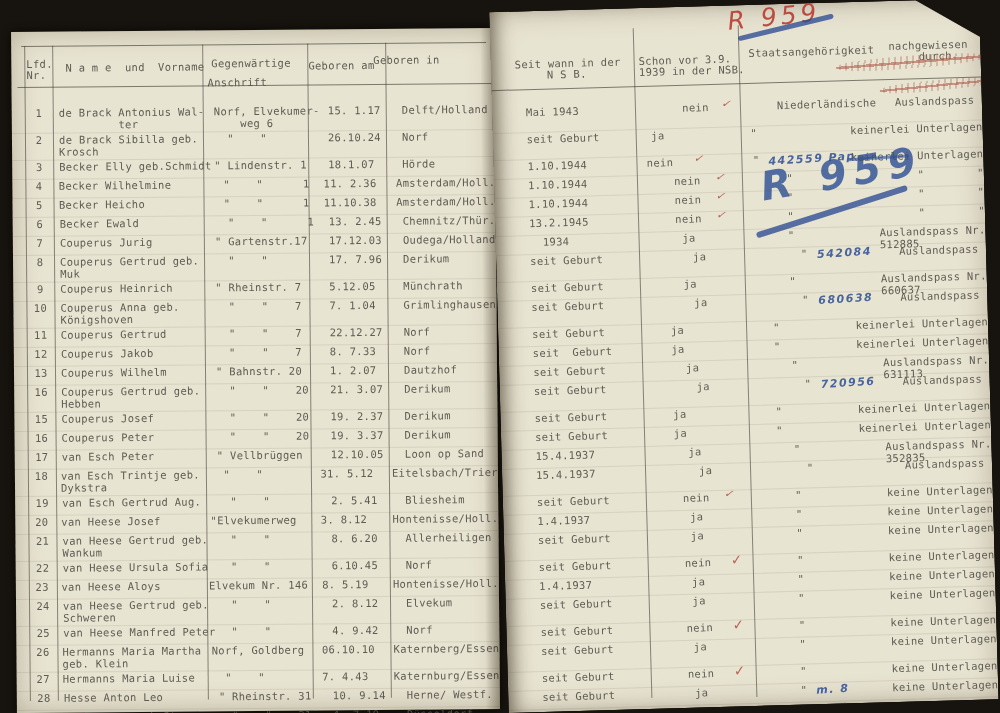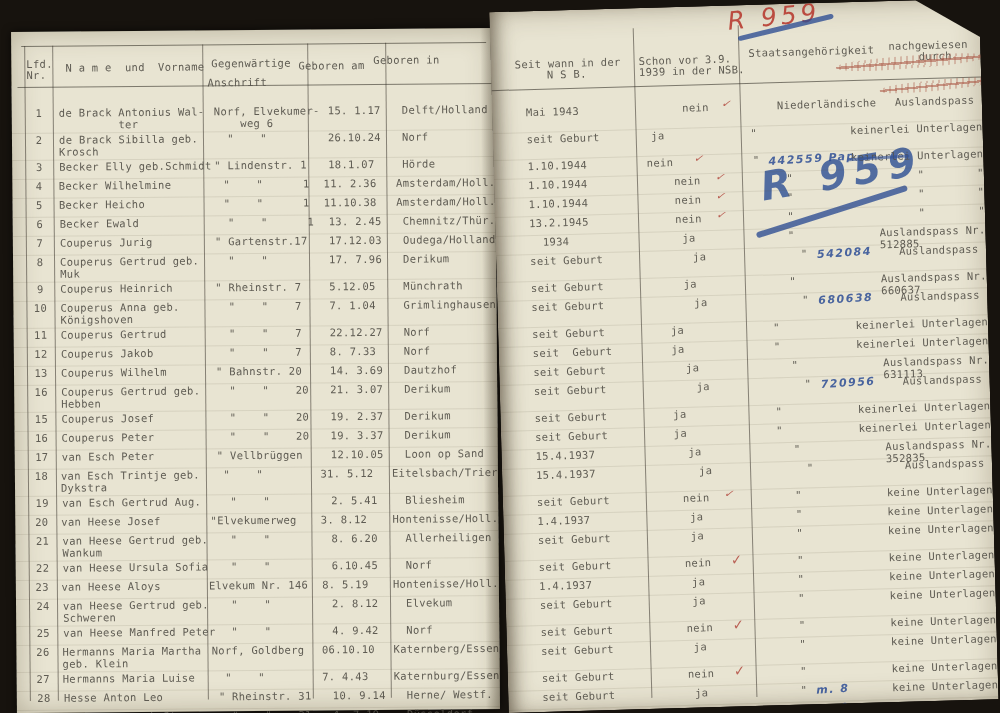--- a/index.html
+++ b/index.html
@@ -67,37 +67,37 @@
   <div class="vl" style="left:41px;top:14px;height:655px"></div>
   <div class="vl" style="left:191px;top:14px;height:655px"></div>
   <div class="vl" style="left:296px;top:14px;height:655px"></div>
   <div class="vl" style="left:374px;top:14px;height:655px"></div>
 
   <div class="t hd" style="left:15px;top:26px">Lfd.</div>
   <div class="t hd" style="left:15px;top:37px">Nr.</div>
   <div class="t hd" style="left:54px;top:30px">N a m e  und  Vorname</div>
   <div class="t hd" style="left:200px;top:27px">Gegenwärtige</div>
   <div class="t hd" style="left:196px;top:46px">Anschrift</div>
-  <div class="t hd" style="left:287px;top:30px">Geboren am</div>
+  <div class="t hd" style="left:297px;top:30px">Geboren am</div>
   <div class="t hd" style="left:362px;top:25px">Geboren in</div>
 
   <div class="rows" id="rows-left" style="top:75px">
       <div class="rowL t tall"><div class="c c-nr"><div>1</div></div><div class="c c-name"><div>de Brack Antonius Wal-</div><div>         ter</div></div><div class="c c-addr"><div>Norf, Elvekumer-</div><div>    weg 6</div></div><div class="c c-born"><div>15. 1.17</div></div><div class="c c-place"><div>Delft/Holland</div></div></div>
       <div class="rowL t tall"><div class="c c-nr"><div>2</div></div><div class="c c-name"><div>de Brack Sibilla geb.</div><div>Krosch</div></div><div class="c c-addr"><div>  "    "</div></div><div class="c c-born"><div>26.10.24</div></div><div class="c c-place"><div>Norf</div></div></div>
       <div class="rowL t"><div class="c c-nr"><div>3</div></div><div class="c c-name"><div>Becker Elly geb.Schmidt</div></div><div class="c c-addr"><div>" Lindenstr. 1</div></div><div class="c c-born"><div>18.1.07</div></div><div class="c c-place"><div>Hörde</div></div></div>
       <div class="rowL t"><div class="c c-nr"><div>4</div></div><div class="c c-name"><div>Becker Wilhelmine</div></div><div class="c c-addr"><div>  "    "      1</div></div><div class="c c-born"><div>11. 2.36</div></div><div class="c c-place"><div>Amsterdam/Holl.</div></div></div>
       <div class="rowL t"><div class="c c-nr"><div>5</div></div><div class="c c-name"><div>Becker Heicho</div></div><div class="c c-addr"><div>  "    "      1</div></div><div class="c c-born"><div>11.10.38</div></div><div class="c c-place"><div>Amsterdam/Holl.</div></div></div>
       <div class="rowL t"><div class="c c-nr"><div>6</div></div><div class="c c-name"><div>Becker Ewald</div></div><div class="c c-addr"><div>  "    "      1</div></div><div class="c c-born"><div>13. 2.45</div></div><div class="c c-place"><div>Chemnitz/Thür.</div></div></div>
       <div class="rowL t"><div class="c c-nr"><div>7</div></div><div class="c c-name"><div>Couperus Jurig</div></div><div class="c c-addr"><div>" Gartenstr.17</div></div><div class="c c-born"><div>17.12.03</div></div><div class="c c-place"><div>Oudega/Holland</div></div></div>
       <div class="rowL t tall"><div class="c c-nr"><div>8</div></div><div class="c c-name"><div>Couperus Gertrud geb.</div><div>Muk</div></div><div class="c c-addr"><div>  "    "</div></div><div class="c c-born"><div>17. 7.96</div></div><div class="c c-place"><div>Derikum</div></div></div>
       <div class="rowL t"><div class="c c-nr"><div>9</div></div><div class="c c-name"><div>Couperus Heinrich</div></div><div class="c c-addr"><div>" Rheinstr. 7</div></div><div class="c c-born"><div>5.12.05</div></div><div class="c c-place"><div>Münchrath</div></div></div>
       <div class="rowL t tall"><div class="c c-nr"><div>10</div></div><div class="c c-name"><div>Couperus Anna geb.</div><div>Königshoven</div></div><div class="c c-addr"><div>  "    "    7</div></div><div class="c c-born"><div>7. 1.04</div></div><div class="c c-place"><div>Grimlinghausen</div></div></div>
       <div class="rowL t"><div class="c c-nr"><div>11</div></div><div class="c c-name"><div>Couperus Gertrud</div></div><div class="c c-addr"><div>  "    "    7</div></div><div class="c c-born"><div>22.12.27</div></div><div class="c c-place"><div>Norf</div></div></div>
       <div class="rowL t"><div class="c c-nr"><div>12</div></div><div class="c c-name"><div>Couperus Jakob</div></div><div class="c c-addr"><div>  "    "    7</div></div><div class="c c-born"><div>8. 7.33</div></div><div class="c c-place"><div>Norf</div></div></div>
-      <div class="rowL t"><div class="c c-nr"><div>13</div></div><div class="c c-name"><div>Couperus Wilhelm</div></div><div class="c c-addr"><div>" Bahnstr. 20</div></div><div class="c c-born"><div>14. 3.69</div></div><div class="c c-place"><div>Dautzhof</div></div></div>
+      <div class="rowL t"><div class="c c-nr"><div>13</div></div><div class="c c-name"><div>Couperus Wilhelm</div></div><div class="c c-addr"><div>" Bahnstr. 20</div></div><div class="c c-born"><div>1. 2.07</div></div><div class="c c-place"><div>Dautzhof</div></div></div>
       <div class="rowL t tall"><div class="c c-nr"><div>16</div></div><div class="c c-name"><div>Couperus Gertrud geb.</div><div>Hebben</div></div><div class="c c-addr"><div>  "    "    20</div></div><div class="c c-born"><div>21. 3.07</div></div><div class="c c-place"><div>Derikum</div></div></div>
       <div class="rowL t"><div class="c c-nr"><div>15</div></div><div class="c c-name"><div>Couperus Josef</div></div><div class="c c-addr"><div>  "    "    20</div></div><div class="c c-born"><div>19. 2.37</div></div><div class="c c-place"><div>Derikum</div></div></div>
       <div class="rowL t"><div class="c c-nr"><div>16</div></div><div class="c c-name"><div>Couperus Peter</div></div><div class="c c-addr"><div>  "    "    20</div></div><div class="c c-born"><div>19. 3.37</div></div><div class="c c-place"><div>Derikum</div></div></div>
       <div class="rowL t"><div class="c c-nr"><div>17</div></div><div class="c c-name"><div>van Esch Peter</div></div><div class="c c-addr"><div>" Vellbrüggen</div></div><div class="c c-born"><div>12.10.05</div></div><div class="c c-place"><div>Loon op Sand</div></div></div>
       <div class="rowL t tall"><div class="c c-nr"><div>18</div></div><div class="c c-name"><div>van Esch Trintje geb.</div><div>Dykstra</div></div><div class="c c-addr"><div>  "    "</div></div><div class="c c-born"><div>31. 5.12</div></div><div class="c c-place"><div>Eitelsbach/Trier</div></div></div>
       <div class="rowL t"><div class="c c-nr"><div>19</div></div><div class="c c-name"><div>van Esch Gertrud Aug.</div></div><div class="c c-addr"><div>  "    "</div></div><div class="c c-born"><div>2. 5.41</div></div><div class="c c-place"><div>Bliesheim</div></div></div>
       <div class="rowL t"><div class="c c-nr"><div>20</div></div><div class="c c-name"><div>van Heese Josef</div></div><div class="c c-addr"><div>"Elvekumerweg</div></div><div class="c c-born"><div>3. 8.12</div></div><div class="c c-place"><div>Hontenisse/Holl.</div></div></div>
       <div class="rowL t tall"><div class="c c-nr"><div>21</div></div><div class="c c-name"><div>van Heese Gertrud geb.</div><div>Wankum</div></div><div class="c c-addr"><div>  "    "</div></div><div class="c c-born"><div>8. 6.20</div></div><div class="c c-place"><div>Allerheiligen</div></div></div>
       <div class="rowL t"><div class="c c-nr"><div>22</div></div><div class="c c-name"><div>van Heese Ursula Sofia</div></div><div class="c c-addr"><div>  "    "</div></div><div class="c c-born"><div>6.10.45</div></div><div class="c c-place"><div>Norf</div></div></div>
       <div class="rowL t"><div class="c c-nr"><div>23</div></div><div class="c c-name"><div>van Heese Aloys</div></div><div class="c c-addr"><div>Elvekum Nr. 146</div></div><div class="c c-born"><div>8. 5.19</div></div><div class="c c-place"><div>Hontenisse/Holl.</div></div></div>

